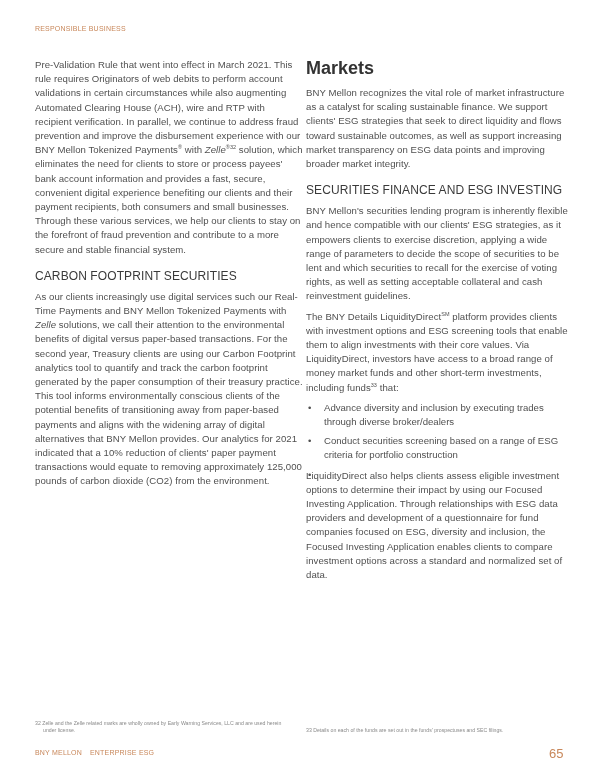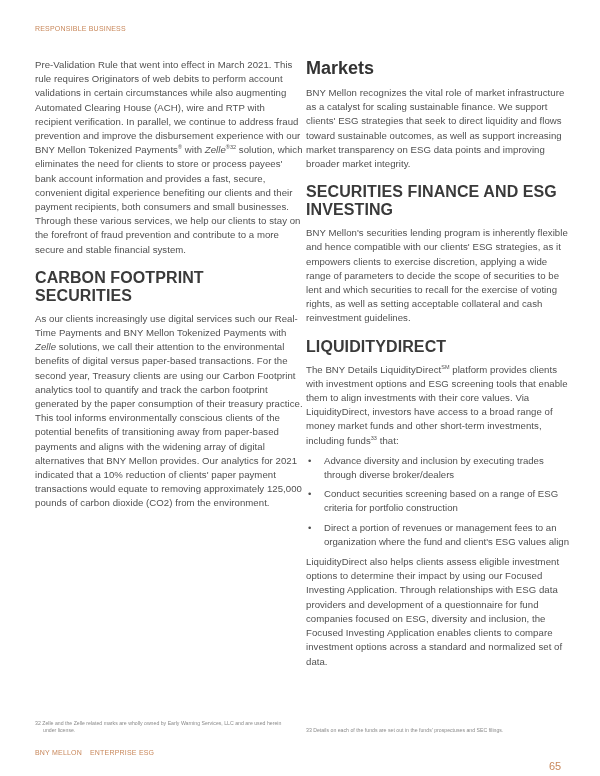--- a/index.html
+++ b/index.html
@@ -24,22 +24,22 @@
     .col-left { left: 35px; width: 268px; }
     .col-right { left: 306px; width: 265px; top: 58px; }
     p.body {
       font-size: 9.6px;
       line-height: 14.2px;
       color: #505050;
       margin-bottom: 6px;
       letter-spacing: 0.05px;
     }
     h2.section-heading {
-      font-size: 16px;
-      font-weight: bold;
+      font-size: 12px;
+      font-weight: normal;
       color: #3a3a3a;
       margin: 12px 0 7px 0;
       letter-spacing: 0.1px;
     }
     h1.page-heading {
       font-size: 18px;
       font-weight: bold;
       color: #333333;
       margin: 0 0 8px 0;
       line-height: 20px;
@@ -71,23 +71,22 @@
       left: 35px; top: 749px;
       font-size: 7px;
       color: #c8875a;
       text-transform: uppercase;
       letter-spacing: 0.2px;
     }
     .footer-brand .sep { display: inline-block; width: 8px; }
     .page-number {
       position: absolute;
       left: 549px; top: 746px;
-      font-size: 11px;
+      font-size: 13px;
       color: #c8875a;
-      margin-top: 14px;
     }
   </style>
 </head>
 <body>
 
 <div class="section-label">RESPONSIBLE BUSINESS</div>
 
 <div class="col col-left">
   <p class="body">
     <span>Pre-Validation Rule that went into effect in March 2021. This rule requires Originators of web debits to perform account validations in certain circumstances while also augmenting Automated Clearing House (ACH), wire and RTP with recipient verification. In parallel, we continue to address fraud prevention and improve the disbursement experience with our BNY Mellon Tokenized Payments</span><sup>®</sup><span> with </span><em>Zelle</em><sup>®32</sup><span> solution, which eliminates the need for clients to store or process payees' bank account information and provides a fast, secure, convenient digital experience benefiting our clients and their payment recipients, both consumers and small businesses. Through these various services, we help our clients to stay on the forefront of fraud prevention and contribute to a more secure and stable financial system.</span>
@@ -100,37 +99,35 @@
   </p>
 </div>
 
 <div class="col col-right">
   <h1 class="page-heading">Markets</h1>
   <p class="body">BNY Mellon recognizes the vital role of market infrastructure as a catalyst for scaling sustainable finance. We support clients' ESG strategies that seek to direct liquidity and flows toward sustainable outcomes, as well as support increasing market transparency on ESG data points and improving broader market integrity.</p>
 
   <h2 class="section-heading">SECURITIES FINANCE AND ESG INVESTING</h2>
   <p class="body">BNY Mellon's securities lending program is inherently flexible and hence compatible with our clients' ESG strategies, as it empowers clients to exercise discretion, applying a wide range of parameters to decide the scope of securities to be lent and which securities to recall for the exercise of voting rights, as well as setting acceptable collateral and cash reinvestment guidelines.</p>
 
-  <h2 class="section-heading">LIQUIDITYDIRECT</h2>
   <p class="body">
     <span>The BNY Details LiquidityDirect</span><sup>SM</sup><span> platform provides clients with investment options and ESG screening tools that enable them to align investments with their core values. Via LiquidityDirect, investors have access to a broad range of money market funds and other short-term investments, including funds</span><sup>33</sup><span> that:</span>
   </p>
 
   <ul class="bullets">
     <li>
       <span class="dot">•</span>
       <span>Advance diversity and inclusion by executing trades through diverse broker/dealers</span>
     </li>
     <li>
       <span class="dot">•</span>
       <span>Conduct securities screening based on a range of ESG criteria for portfolio construction</span>
     </li>
     <li>
       <span class="dot">•</span>
-      <span>Direct a portion of revenues or management fees to an organization where the fund and client's ESG values align</span>
     </li>
   </ul>
 
   <p class="body">LiquidityDirect also helps clients assess eligible investment options to determine their impact by using our Focused Investing Application. Through relationships with ESG data providers and development of a questionnaire for fund companies focused on ESG, diversity and inclusion, the Focused Investing Application enables clients to compare investment options across a standard and normalized set of data.</p>
 </div>
 
 <div class="footnote footnote-left">32  Zelle and the Zelle related marks are wholly owned by Early Warning Services, LLC and are used herein under license.</div>
 <div class="footnote footnote-right">33  Details on each of the funds are set out in the funds' prospectuses and SEC filings.</div>
 
 <div class="footer-brand">

